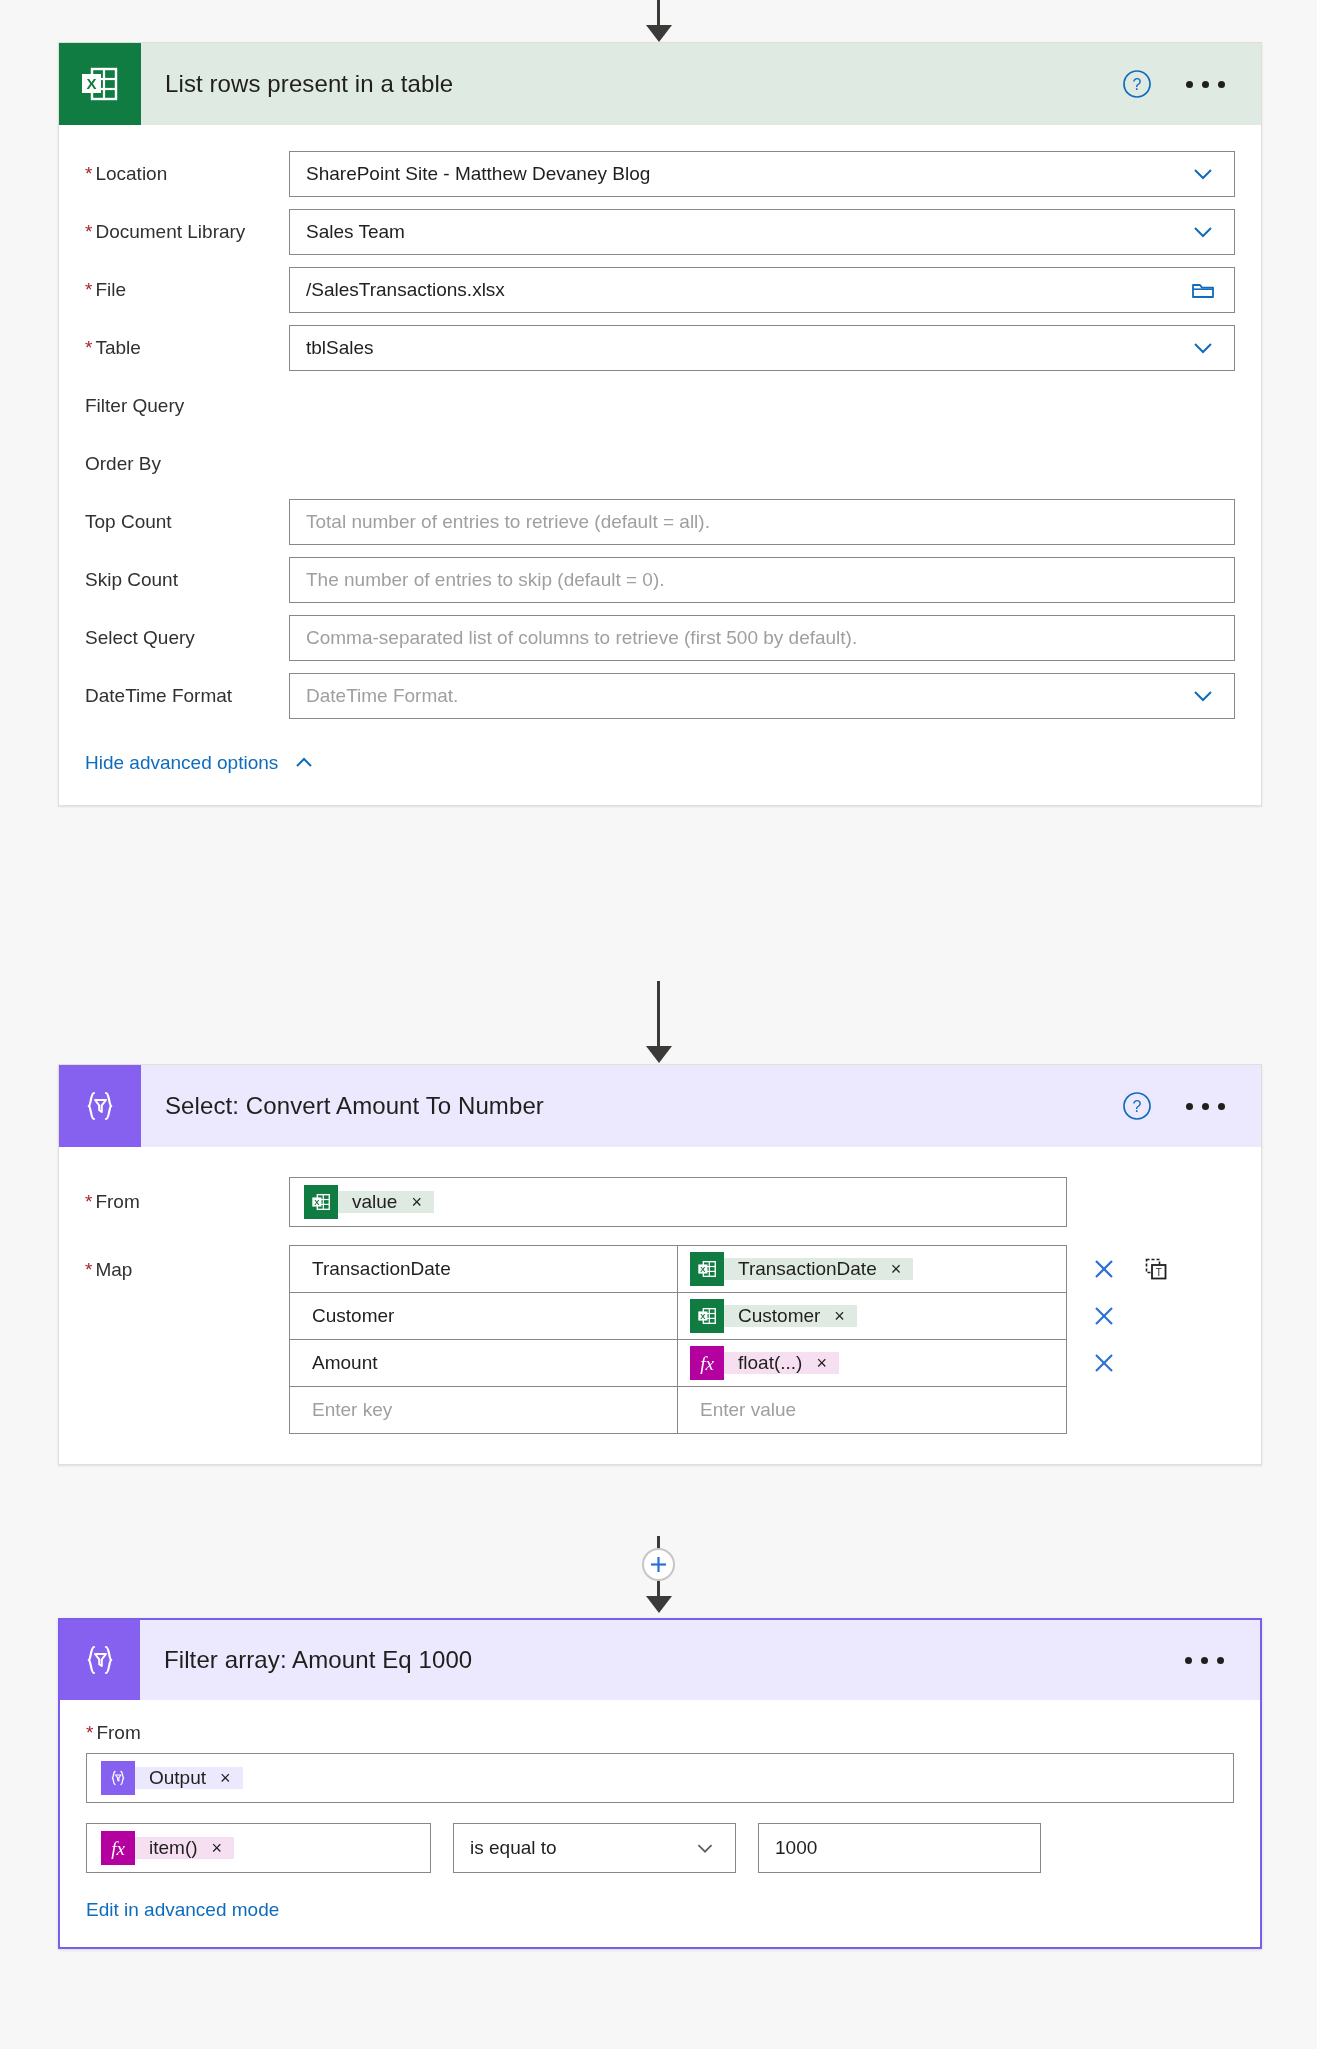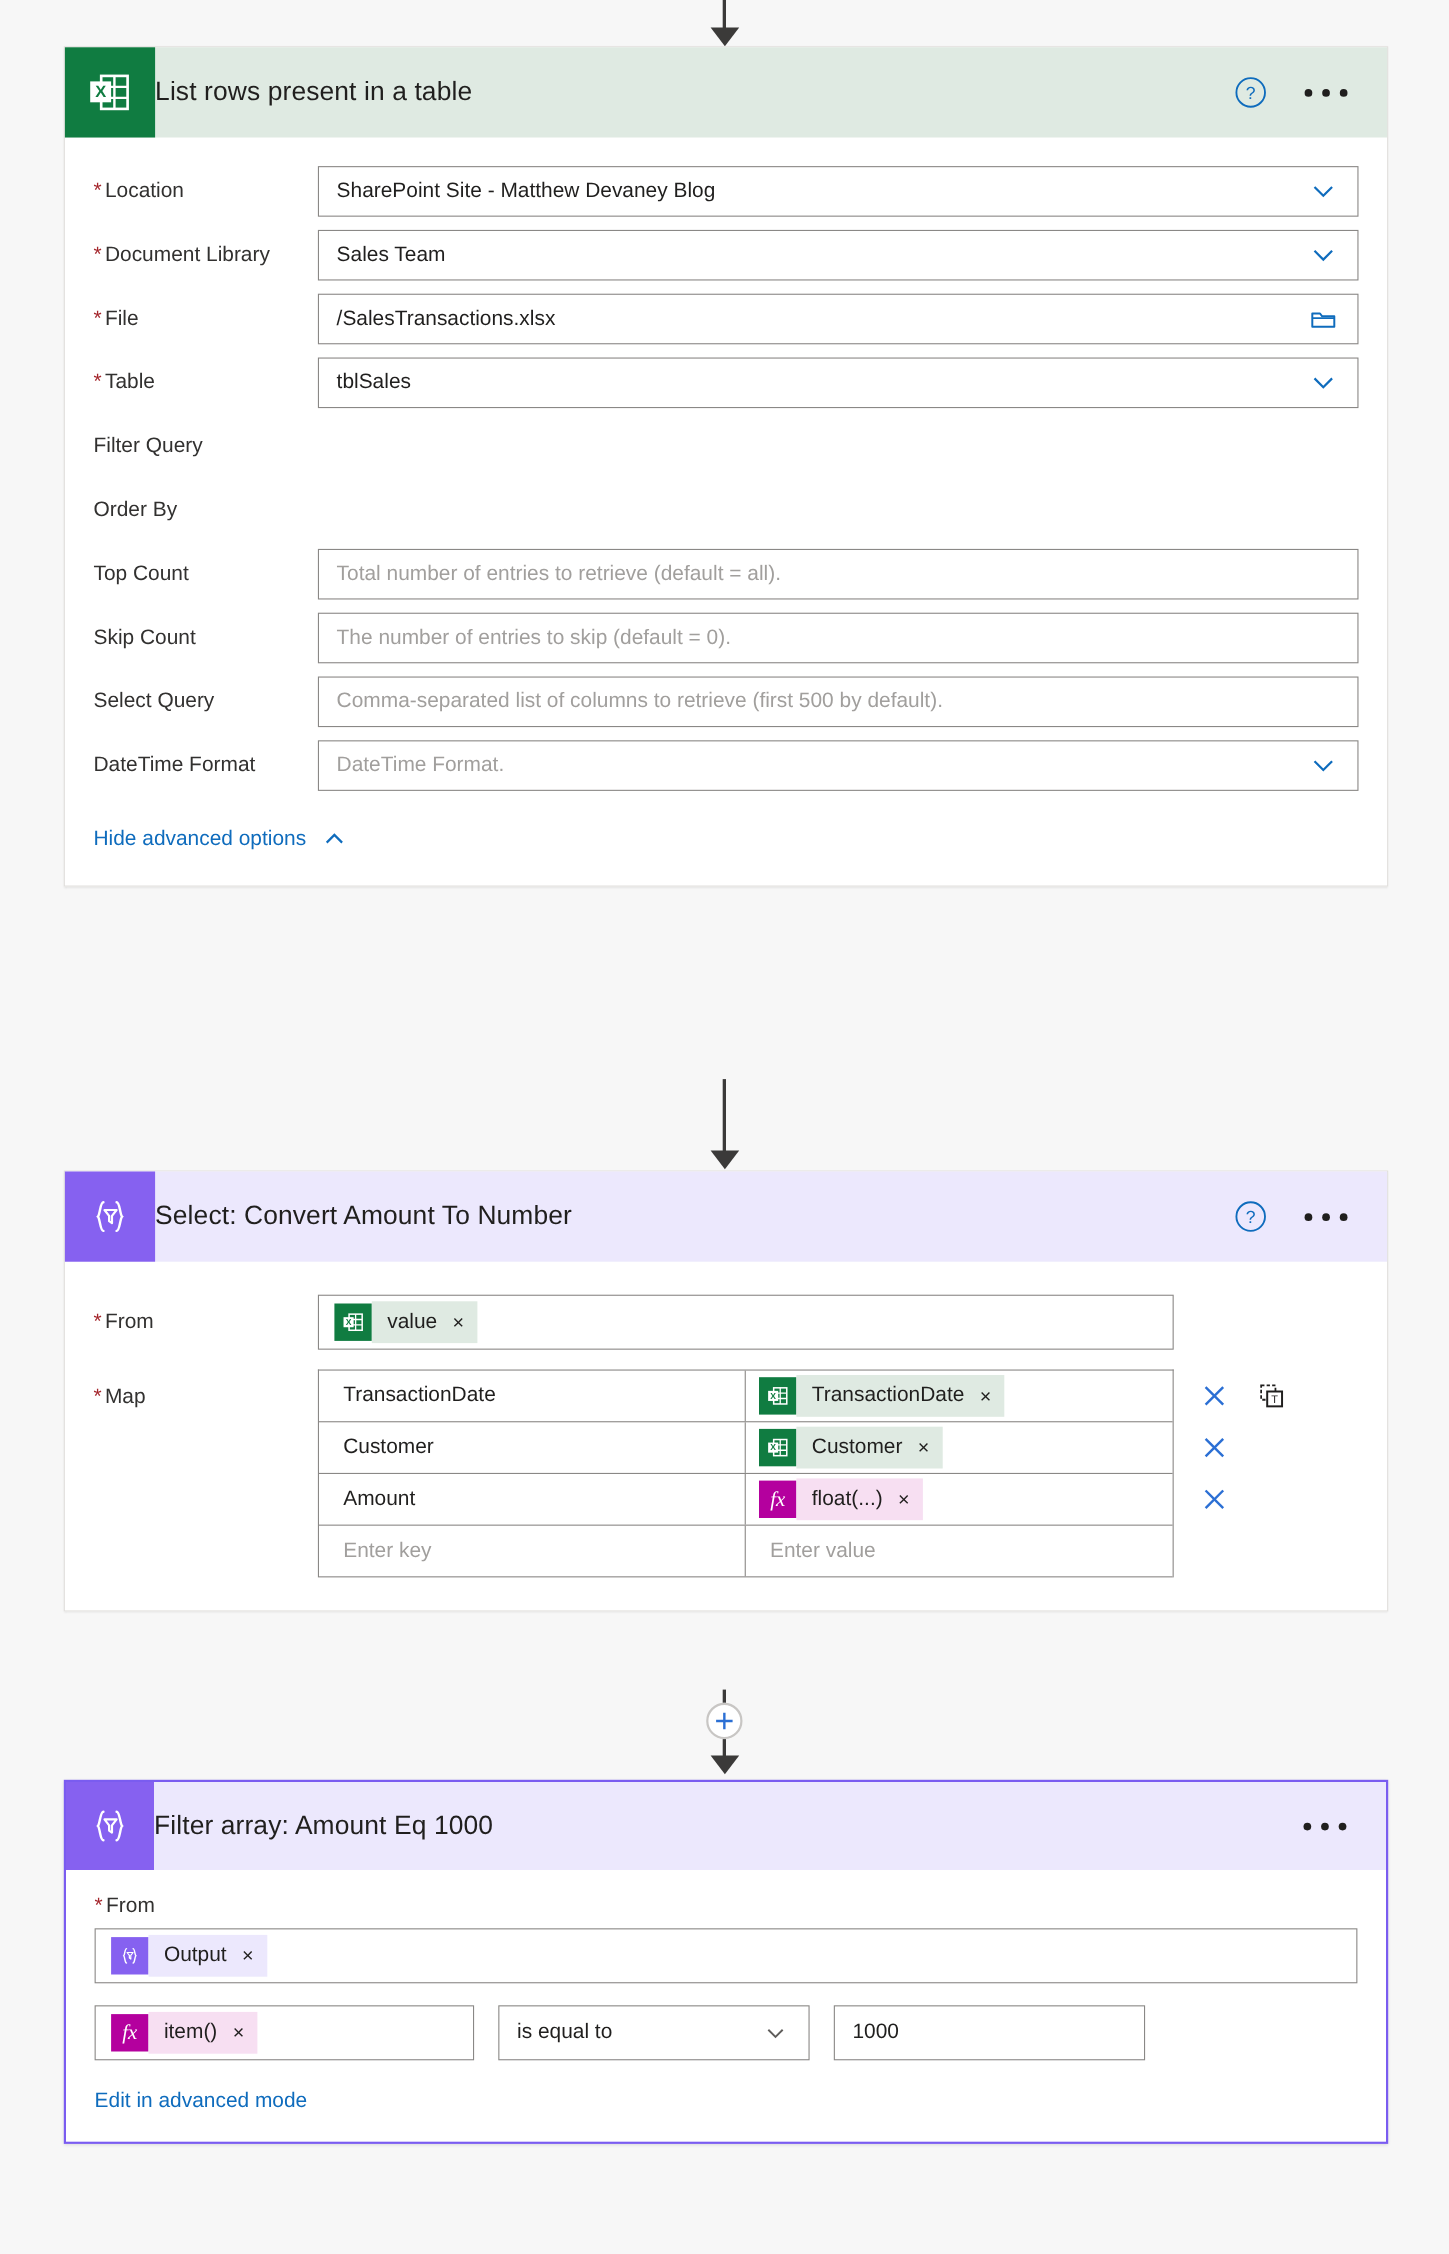--- a/index.html
+++ b/index.html
@@ -73,20 +73,21 @@
     width: 82px; height: 82px;
     flex: 0 0 82px;
     display: flex; align-items: center; justify-content: center;
   }
   .app-icon.excel { background: #107c41; }
   .app-icon.purple { background: #8661f0; }
 
   .card-title {
     font-size: 24px;
     color: #201f1e;
+    margin-left: 24px;
     letter-spacing: 0.1px;
     white-space: nowrap;
   }
   .header-actions {
     margin-left: auto;
     display: flex;
     align-items: center;
     gap: 34px;
     padding-right: 36px;
   }
@@ -159,21 +160,21 @@
   .token-ico {
     width: 34px; height: 34px;
     flex: 0 0 34px;
     display: flex; align-items: center; justify-content: center;
   }
   .token-ico.excel { background: #107c41; }
   .token-ico.fx    { background: #b4009e; }
   .token-ico.purple{ background: #8661f0; }
   .token-body {
     display: flex; align-items: center;
-    height: 38px;
+    height: 22px;
     padding: 0 12px 0 14px;
     font-size: 19px;
     color: #201f1e;
     gap: 14px;
     white-space: nowrap;
   }
   .token-body.green  { background: #dfeae2; }
   .token-body.pink   { background: #f7dff2; }
   .token-body.violet { background: #ece8fd; }
   .token-x {

